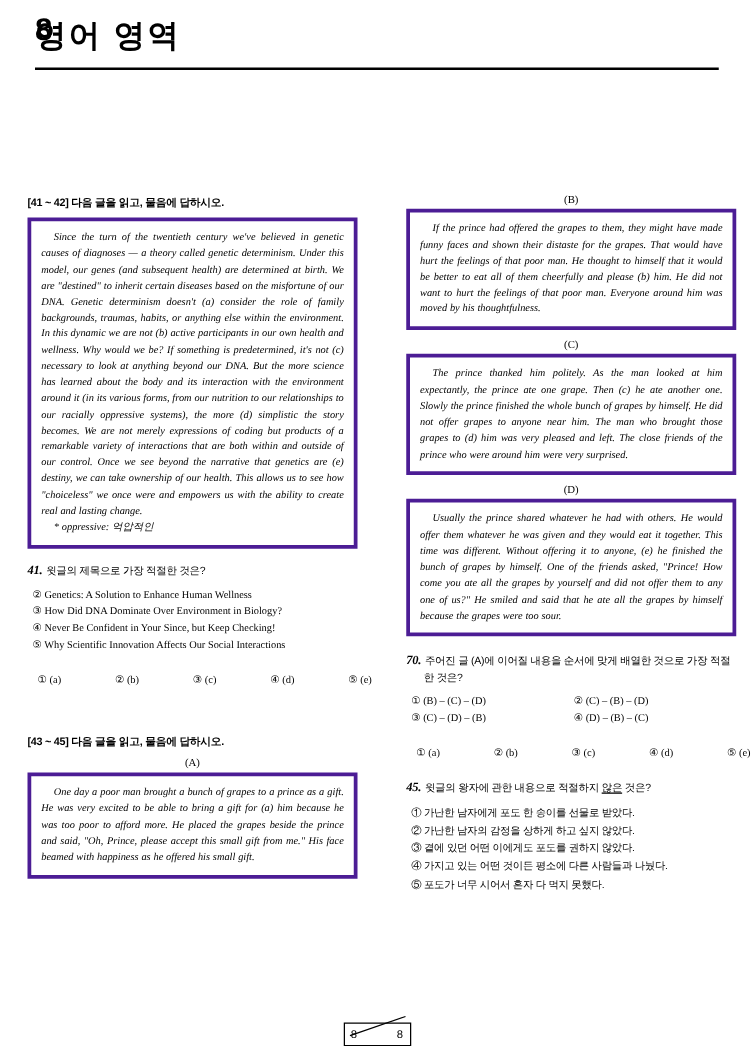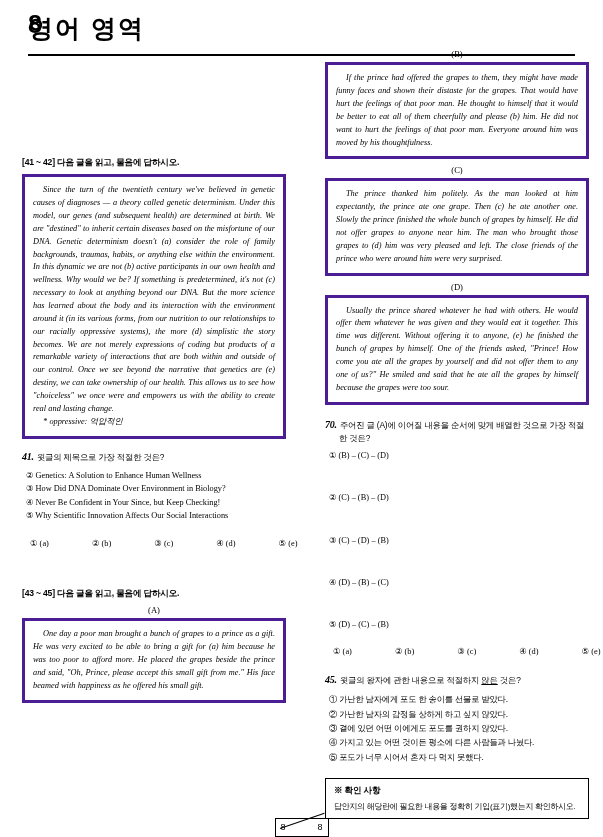--- a/index.html
+++ b/index.html
@@ -144,21 +144,20 @@
     justify-content: space-between;
     margin: 4px 6px 0 8px;
     font-size: 8.4px;
     gap: 43px;
   }
   .choices-inline span { white-space: nowrap; }
   .choices-grid {
     display: flex;
     flex-wrap: wrap;
     margin: 2px 0 0 4px;
-    gap: 28px;
   }
   .choices-grid .cell {
     width: 50%;
     font-size: 8.3px;
     line-height: 1.72;
     box-sizing: border-box;
   }
   .choices-grid .cell.full { width: 100%; }
 
   
@@ -283,21 +282,20 @@
         <p>Usually the prince shared whatever he had with others. He would offer them whatever he was given and they would eat it together. This time was different. Without offering it to anyone, (e) he finished the bunch of grapes by himself. One of the friends asked, "Prince! How come you ate all the grapes by yourself and did not offer them to any one of us?" He smiled and said that he ate all the grapes by himself because the grapes were too sour.</p>
       </div>
 
       <div class="question" style="margin-top:12px;">
         <p class="q-stem"><span class="q-num">70.</span><span>주어진 글 (A)에 이어질 내용을 순서에 맞게 배열한 것으로 가장 적절한 것은?</span></p>
         <div class="choices-grid">
           <div class="cell">① (B) – (C) – (D)</div>
           <div class="cell">② (C) – (B) – (D)</div>
           <div class="cell">③ (C) – (D) – (B)</div>
           <div class="cell">④ (D) – (B) – (C)</div>
-          <div class="cell full">⑤ (D) – (C) – (B)</div>
         </div>
       </div>
 
       <div class="question" style="margin-top:14px;">
         <div class="choices-inline">
           <span>① (a)</span>
           <span>② (b)</span>
           <span>③ (c)</span>
           <span>④ (d)</span>
           <span>⑤ (e)</span>
@@ -308,24 +306,20 @@
         <p class="q-stem"><span class="q-num">45.</span><span>윗글의 왕자에 관한 내용으로 적절하지 </span><u>않은</u><span> 것은?</span></p>
         <ul class="choices-vertical kor">
           <li>① 가난한 남자에게 포도 한 송이를 선물로 받았다.</li>
           <li>② 가난한 남자의 감정을 상하게 하고 싶지 않았다.</li>
           <li>③ 곁에 있던 어떤 이에게도 포도를 권하지 않았다.</li>
           <li>④ 가지고 있는 어떤 것이든 평소에 다른 사람들과 나눴다.</li>
           <li>⑤ 포도가 너무 시어서 혼자 다 먹지 못했다.</li>
         </ul>
       </div>
 
-      <div class="confirm-box">
-        <p class="confirm-title">※ 확인 사항</p>
-        <p class="confirm-text">답안지의 해당란에 필요한 내용을 정확히 기입(표기)했는지 확인하시오.</p>
-      </div>
 
     </div>
   </div>
 
   <div class="footer">
     <div class="footer-mark">
       <span class="slash"></span>
       <span class="footer-num">8</span>
       <span class="footer-num">8</span>
     </div>

